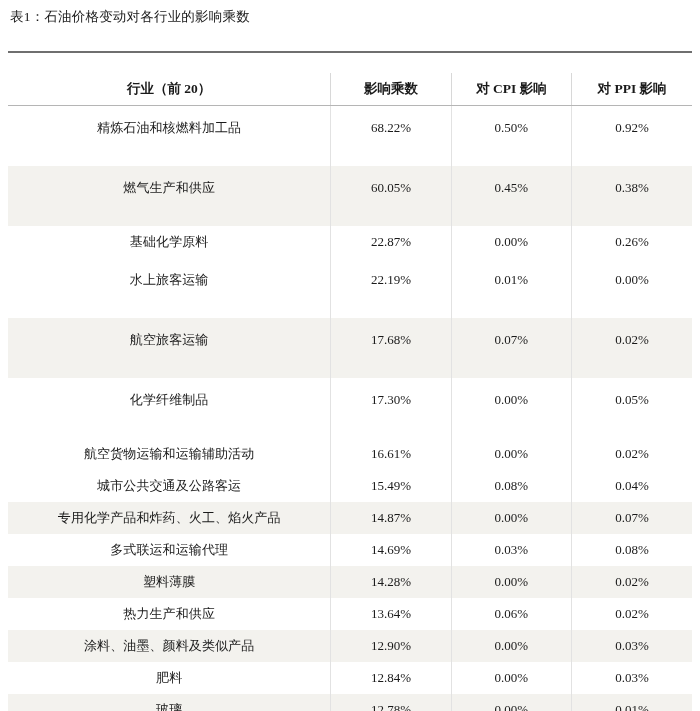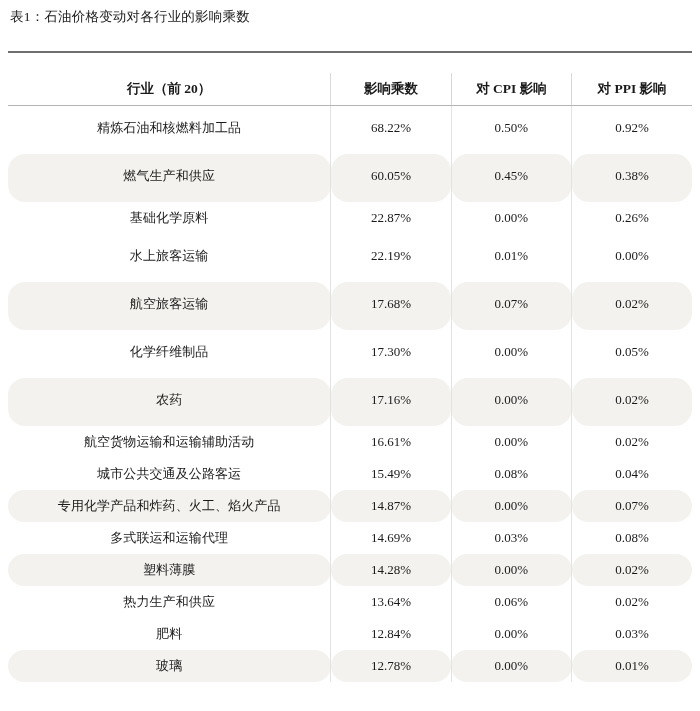--- a/index.html
+++ b/index.html
@@ -64,25 +64,24 @@
     border-right: 1px solid #e2e2e2;
     line-height: 1.15;
     height: 18px;
   }
   table.data tbody td:last-child { border-right: none; }
   table.data tbody td.name {
     letter-spacing: 0.1px;
   }
   table.data tbody tr.alt td {
     background: #f3f2ee;
-    border-radius: 17px;
   }
   table.data tbody tr.tall td {
     padding-top: 13px;
-    padding-bottom: 17px;
+    padding-bottom: 29px;
   }
 </style>
 </head>
 <body>
 
 <div class="page">
 
   <div class="caption">表1：石油价格变动对各行业的影响乘数</div>
 
   <div class="rule-top"></div>
@@ -132,26 +131,20 @@
           <td>17.68%</td>
           <td>0.07%</td>
           <td>0.02%</td>
         </tr>
         <tr class="tall">
           <td class="name">化学纤维制品</td>
           <td>17.30%</td>
           <td>0.00%</td>
           <td>0.05%</td>
         </tr>
-        <tr class="alt tall">
-          <td class="name">农药</td>
-          <td>17.16%</td>
-          <td>0.00%</td>
-          <td>0.02%</td>
-        </tr>
         <tr>
           <td class="name">航空货物运输和运输辅助活动</td>
           <td>16.61%</td>
           <td>0.00%</td>
           <td>0.02%</td>
         </tr>
         <tr>
           <td class="name">城市公共交通及公路客运</td>
           <td>15.49%</td>
           <td>0.08%</td>
@@ -174,20 +167,26 @@
           <td>14.28%</td>
           <td>0.00%</td>
           <td>0.02%</td>
         </tr>
         <tr>
           <td class="name">热力生产和供应</td>
           <td>13.64%</td>
           <td>0.06%</td>
           <td>0.02%</td>
         </tr>
+        <tr class="alt">
+          <td class="name">涂料、油墨、颜料及类似产品</td>
+          <td>12.90%</td>
+          <td>0.00%</td>
+          <td>0.03%</td>
+        </tr>
         <tr>
           <td class="name">肥料</td>
           <td>12.84%</td>
           <td>0.00%</td>
           <td>0.03%</td>
         </tr>
         <tr class="alt">
           <td class="name">玻璃</td>
           <td>12.78%</td>
           <td>0.00%</td>

